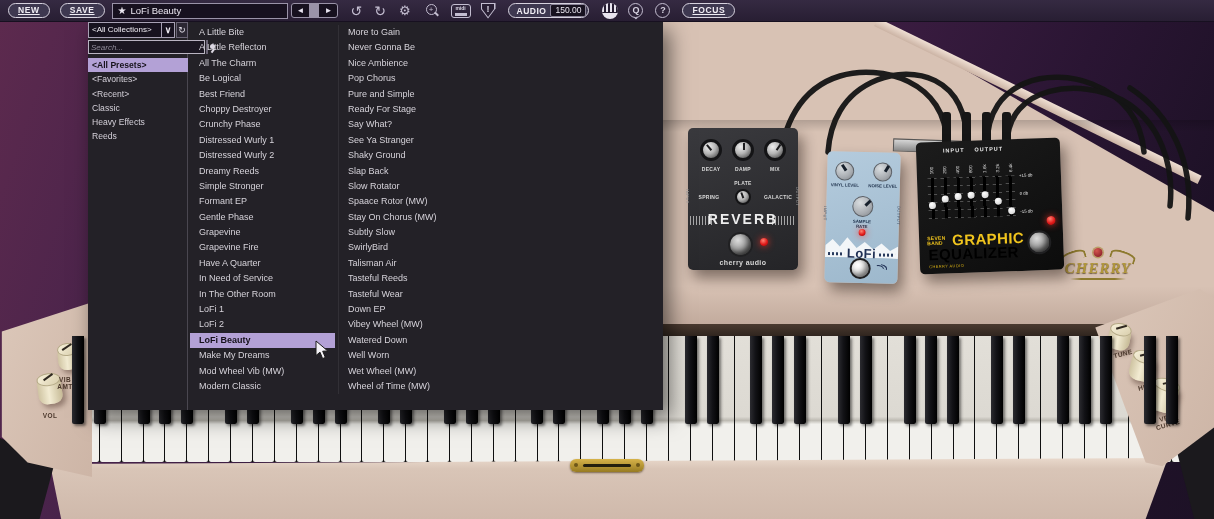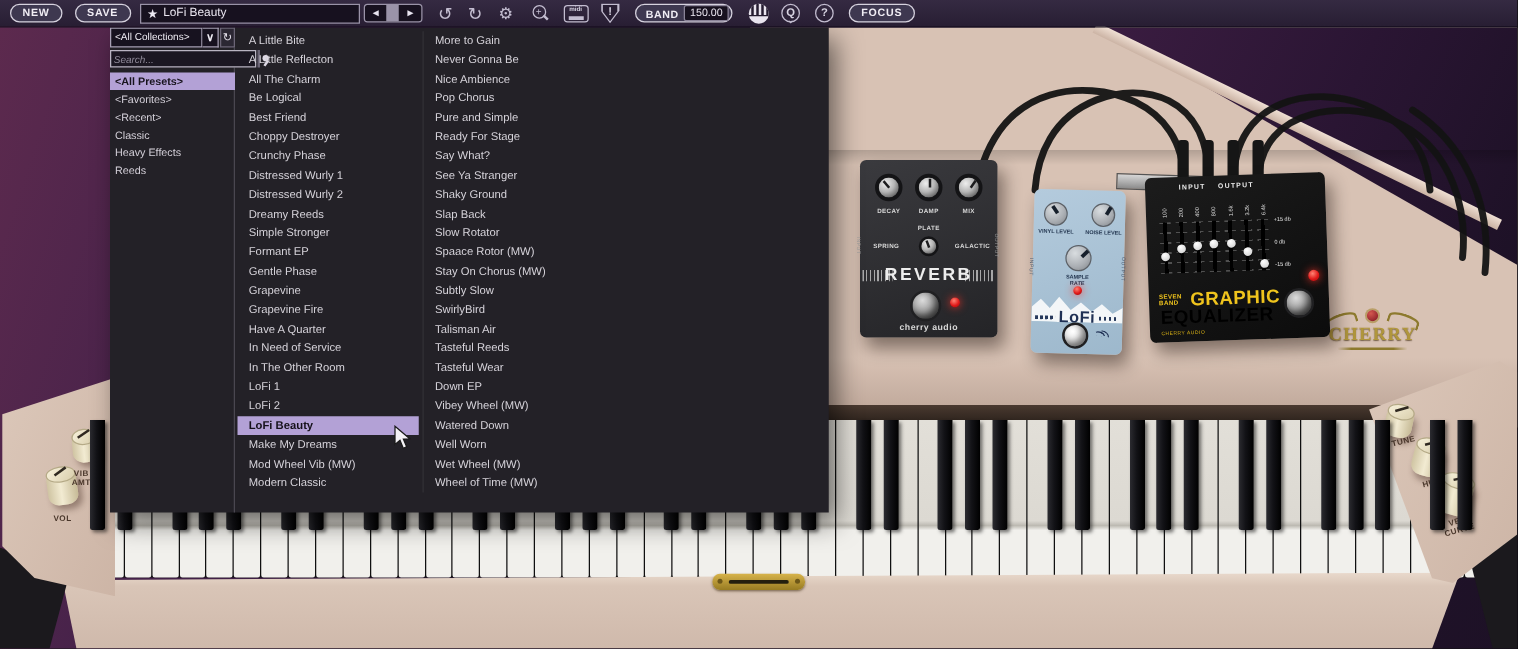--- a/index.html
+++ b/index.html
@@ -25,21 +25,21 @@
   .corner-br{left:1170px;top:420px;width:44px;height:99px;clip-path:polygon(100% 0,100% 100%,55% 100%,10% 22%);}
   .latch{left:570px;top:459px;width:74px;height:13px;border-radius:6px;background:linear-gradient(#d7b34a,#977b22);box-shadow:0 1px 2px rgba(60,40,10,.6);}
   .latch::before{content:"";position:absolute;left:13px;top:5px;width:48px;height:3px;background:#241f0e;border-radius:2px;}
   .latch::after{content:"";position:absolute;left:4px;top:4px;width:4px;height:4px;border-radius:50%;background:#6d5718;box-shadow:62px 0 0 #6d5718;}
   
   .cknob{position:absolute;width:24px;height:26px;background:linear-gradient(90deg,#cfc4a2,#f2ebd2 45%,#c6ba96);border-radius:7px 7px 9px 9px/5px 5px 8px 8px;box-shadow:3px 4px 5px rgba(60,35,25,.4);}
   .cknob::before{content:"";position:absolute;left:0;right:0;top:-5px;height:11px;border-radius:50%;background:linear-gradient(135deg,#f8f2dc,#d8cdab);border:1px solid #b5aa87;}
   .cknob::after{content:"";position:absolute;left:50%;top:-2px;width:11px;height:2px;background:#2f2820;transform:translateX(-50%) rotate(-28deg);}
   .klabel{position:absolute;font-size:6.5px;font-weight:bold;letter-spacing:.4px;color:#4a372b;text-align:center;line-height:1.15;}
   
-  .logo{left:1054px;top:246px;width:88px;height:56px;text-align:center;}
+  .logo{left:1054px;top:246px;width:88px;height:56px;text-align:center;font-style:italic;}
   .logo .berry{position:absolute;left:50%;top:2px;transform:translateX(-50%);width:9px;height:9px;border-radius:50%;background:radial-gradient(circle at 35% 30%,#d4574f,#7c1420);box-shadow:0 0 0 1.5px rgba(160,130,40,.55);}
   .logo .flourish{position:absolute;top:5px;width:26px;height:10px;border:2px solid #8d7a2e;border-bottom:none;border-radius:50% 50% 0 0;}
   .logo .fl-l{left:6px;transform:rotate(-18deg);}
   .logo .fl-r{right:6px;transform:rotate(18deg);}
   .logo .word{position:absolute;left:0;right:0;top:14px;font-family:"Liberation Serif",serif;font-weight:bold;font-size:15px;letter-spacing:1px;color:#b0963c;text-shadow:0 1px 1px rgba(60,40,10,.65);}
   .logo .underline{position:absolute;left:16px;right:16px;top:32px;height:2px;background:linear-gradient(90deg,transparent,#8d7a2e 20% 80%,transparent);}
   
   .pedal{border-radius:5px;box-shadow:5px 8px 14px rgba(20,8,4,.45);}
   .sidelabel{position:absolute;font-size:4px;letter-spacing:.5px;color:#999;transform:rotate(90deg);transform-origin:center;}
   .reverb{left:688px;top:128px;width:110px;height:142px;background:linear-gradient(160deg,#3a3a3e,#242427);}
@@ -93,21 +93,21 @@
   .cat{height:14.3px;line-height:14.3px;font-size:8.6px;color:#d4d0d9;padding-left:4px;white-space:nowrap;}
   .cat.sel{background:#b3a1d6;color:#17131c;font-weight:bold;}
   .pcol{position:absolute;top:3px;width:145px;}
   .pcol.c1{left:102px;}
   .pcol.c2{left:250px;border-left:1px solid #323036;}
   .pcol.c3{left:395px;border-left:1px solid #323036;width:178px;}
   .pitem{height:15.4px;line-height:15.4px;font-size:9px;color:#d6d3da;padding-left:9px;white-space:nowrap;}
   .pitem.sel{background:#b3a1d6;color:#15111a;font-weight:bold;}
   
   .toolbar{left:0;top:0;width:1214px;height:22px;background:linear-gradient(#352a42,#281e33);border-bottom:1px solid #171020;display:flex;align-items:center;z-index:60;}
-  .tbtn{height:15px;border:1px solid #d6d2de;border-radius:8px;background:#3e3850;color:#f0edf4;font-size:8.5px;font-weight:bold;letter-spacing:.6px;line-height:13px;padding:0 9px;white-space:nowrap;}
+  .tbtn{height:15px;border:1px solid #d6d2de;border-radius:8px;background:#3e3850;color:#f0edf4;font-size:8.5px;font-weight:bold;letter-spacing:.6px;line-height:13px;padding:0 9px;white-space:nowrap;text-decoration:underline;}
   .field{height:16px;background:#17111f;border:1px solid #9a93a8;color:#eae6f0;font-size:9.5px;display:flex;align-items:center;padding:0 5px;}
   .star{color:#ece8f2;font-size:10px;margin-right:4px;}
   .navpill{height:15px;background:#17111f;border:1px solid #9a93a8;border-radius:3px;display:flex;align-items:center;}
   .navpill span{font-size:8px;color:#e8e4f0;padding:0 5px;line-height:13px;}
   .navpill .div{width:1px;height:13px;background:#9a93a8;}
   .ticon{color:#c3bdd0;font-size:14px;line-height:20px;}
   .gear{font-size:13px;}
   .zoomicon{position:relative;width:14px;height:14px;}
   .zoomicon::before{content:"+";position:absolute;left:1px;top:0px;width:9px;height:9px;border:1.5px solid #c3bdd0;border-radius:50%;color:#c3bdd0;font-size:8px;line-height:9px;text-align:center;}
   .zoomicon::after{content:"";position:absolute;left:9px;top:9px;width:5px;height:2px;background:#c3bdd0;transform:rotate(45deg);}
@@ -480,21 +480,21 @@
     <span class="ticon gear" style="margin-left:13px;">⚙</span>
     <span class="zoomicon" style="margin-left:14px;"></span>
     <div class="midicon" style="margin-left:12px;">
       <span>midi</span>
       <div class="bar"></div>
     </div>
     <div class="pennant" style="margin-left:10px;">
       <span>!</span>
     </div>
     <div class="tempopill" style="margin-left:12px;">
-      <span class="tl">BAND</span>
+      <span class="tl">AUDIO</span>
       <span class="tv">150.00</span>
     </div>
     <div class="pianocirc" style="margin-left:13px;"></div>
     <div class="circicon qwrap" style="margin-left:10px;">Q</div>
     <div class="circicon" style="margin-left:12px;">?</div>
     <button class="tbtn" style="margin-left:12px;">FOCUS</button>
   </div>
 
   <svg class="abs cursor" style="left:315px;top:340px;" width="15" height="21" viewBox="0 0 15 21">
     <path d="M1,1 L1,15.5 L5,12.2 L7.6,18.6 L10.3,17.4 L7.7,11.2 L12.8,11 Z" fill="#f4f2f6" stroke="#1a1a1a" stroke-width="1"></path>

